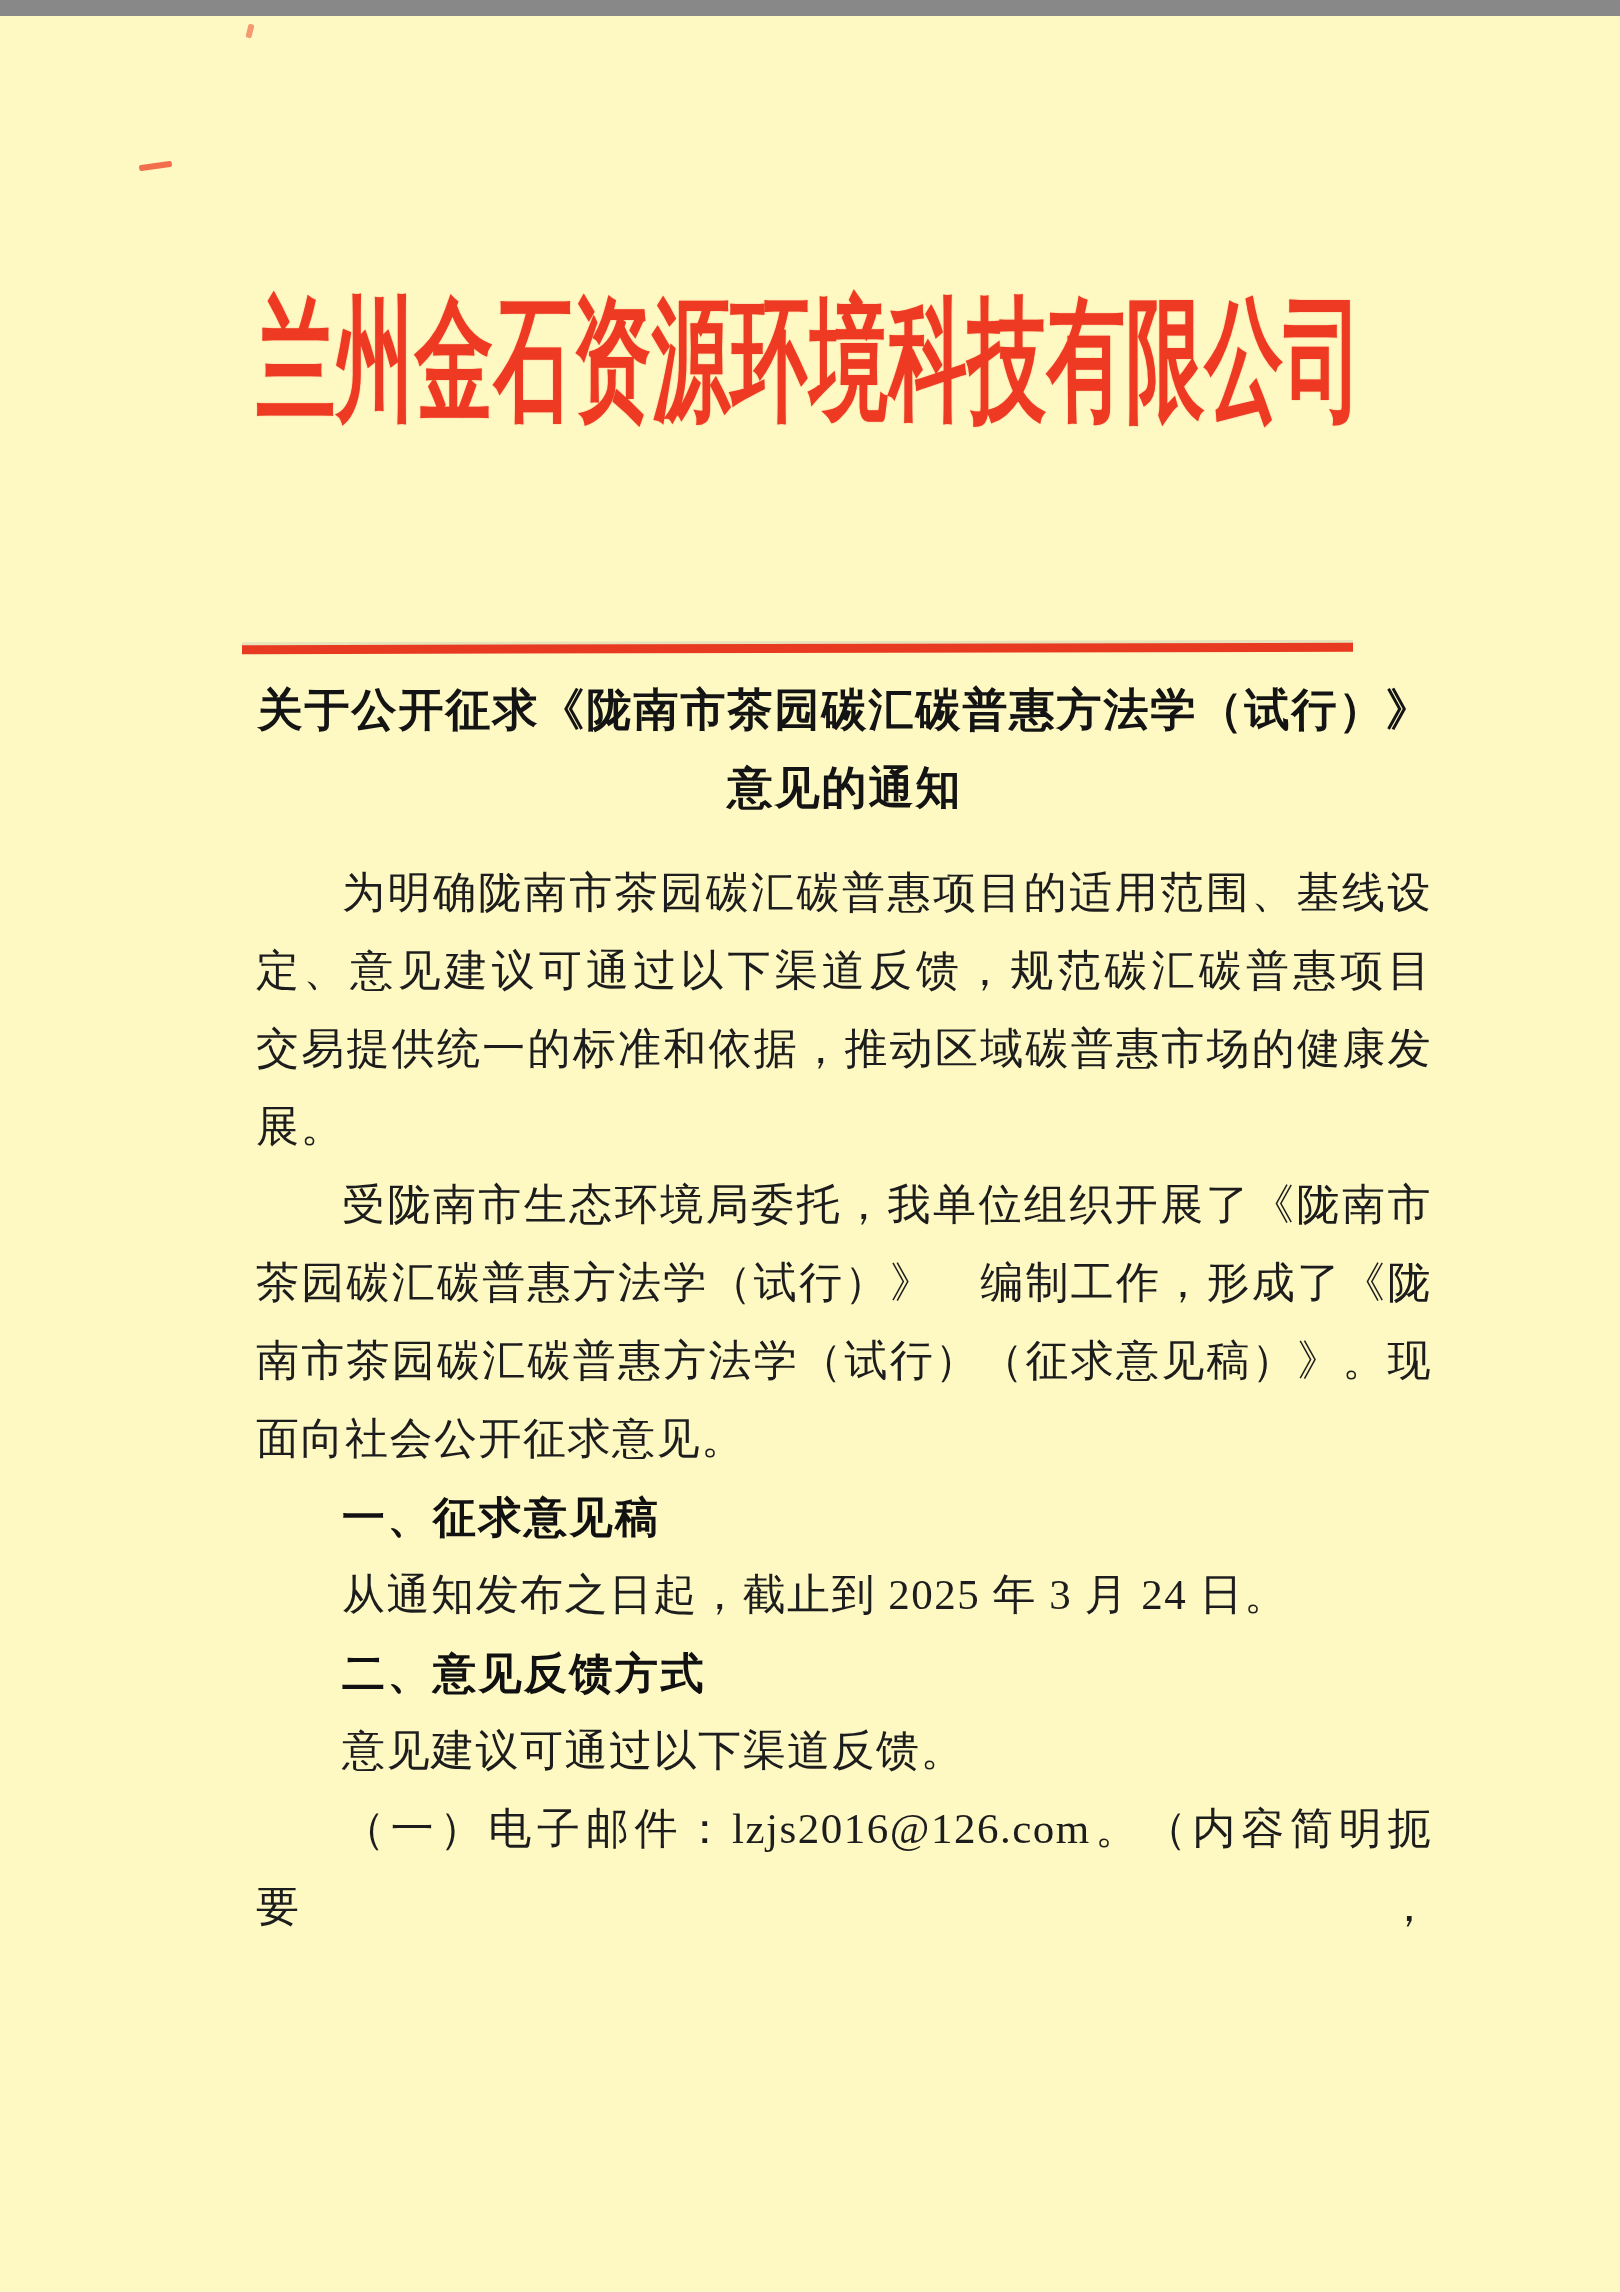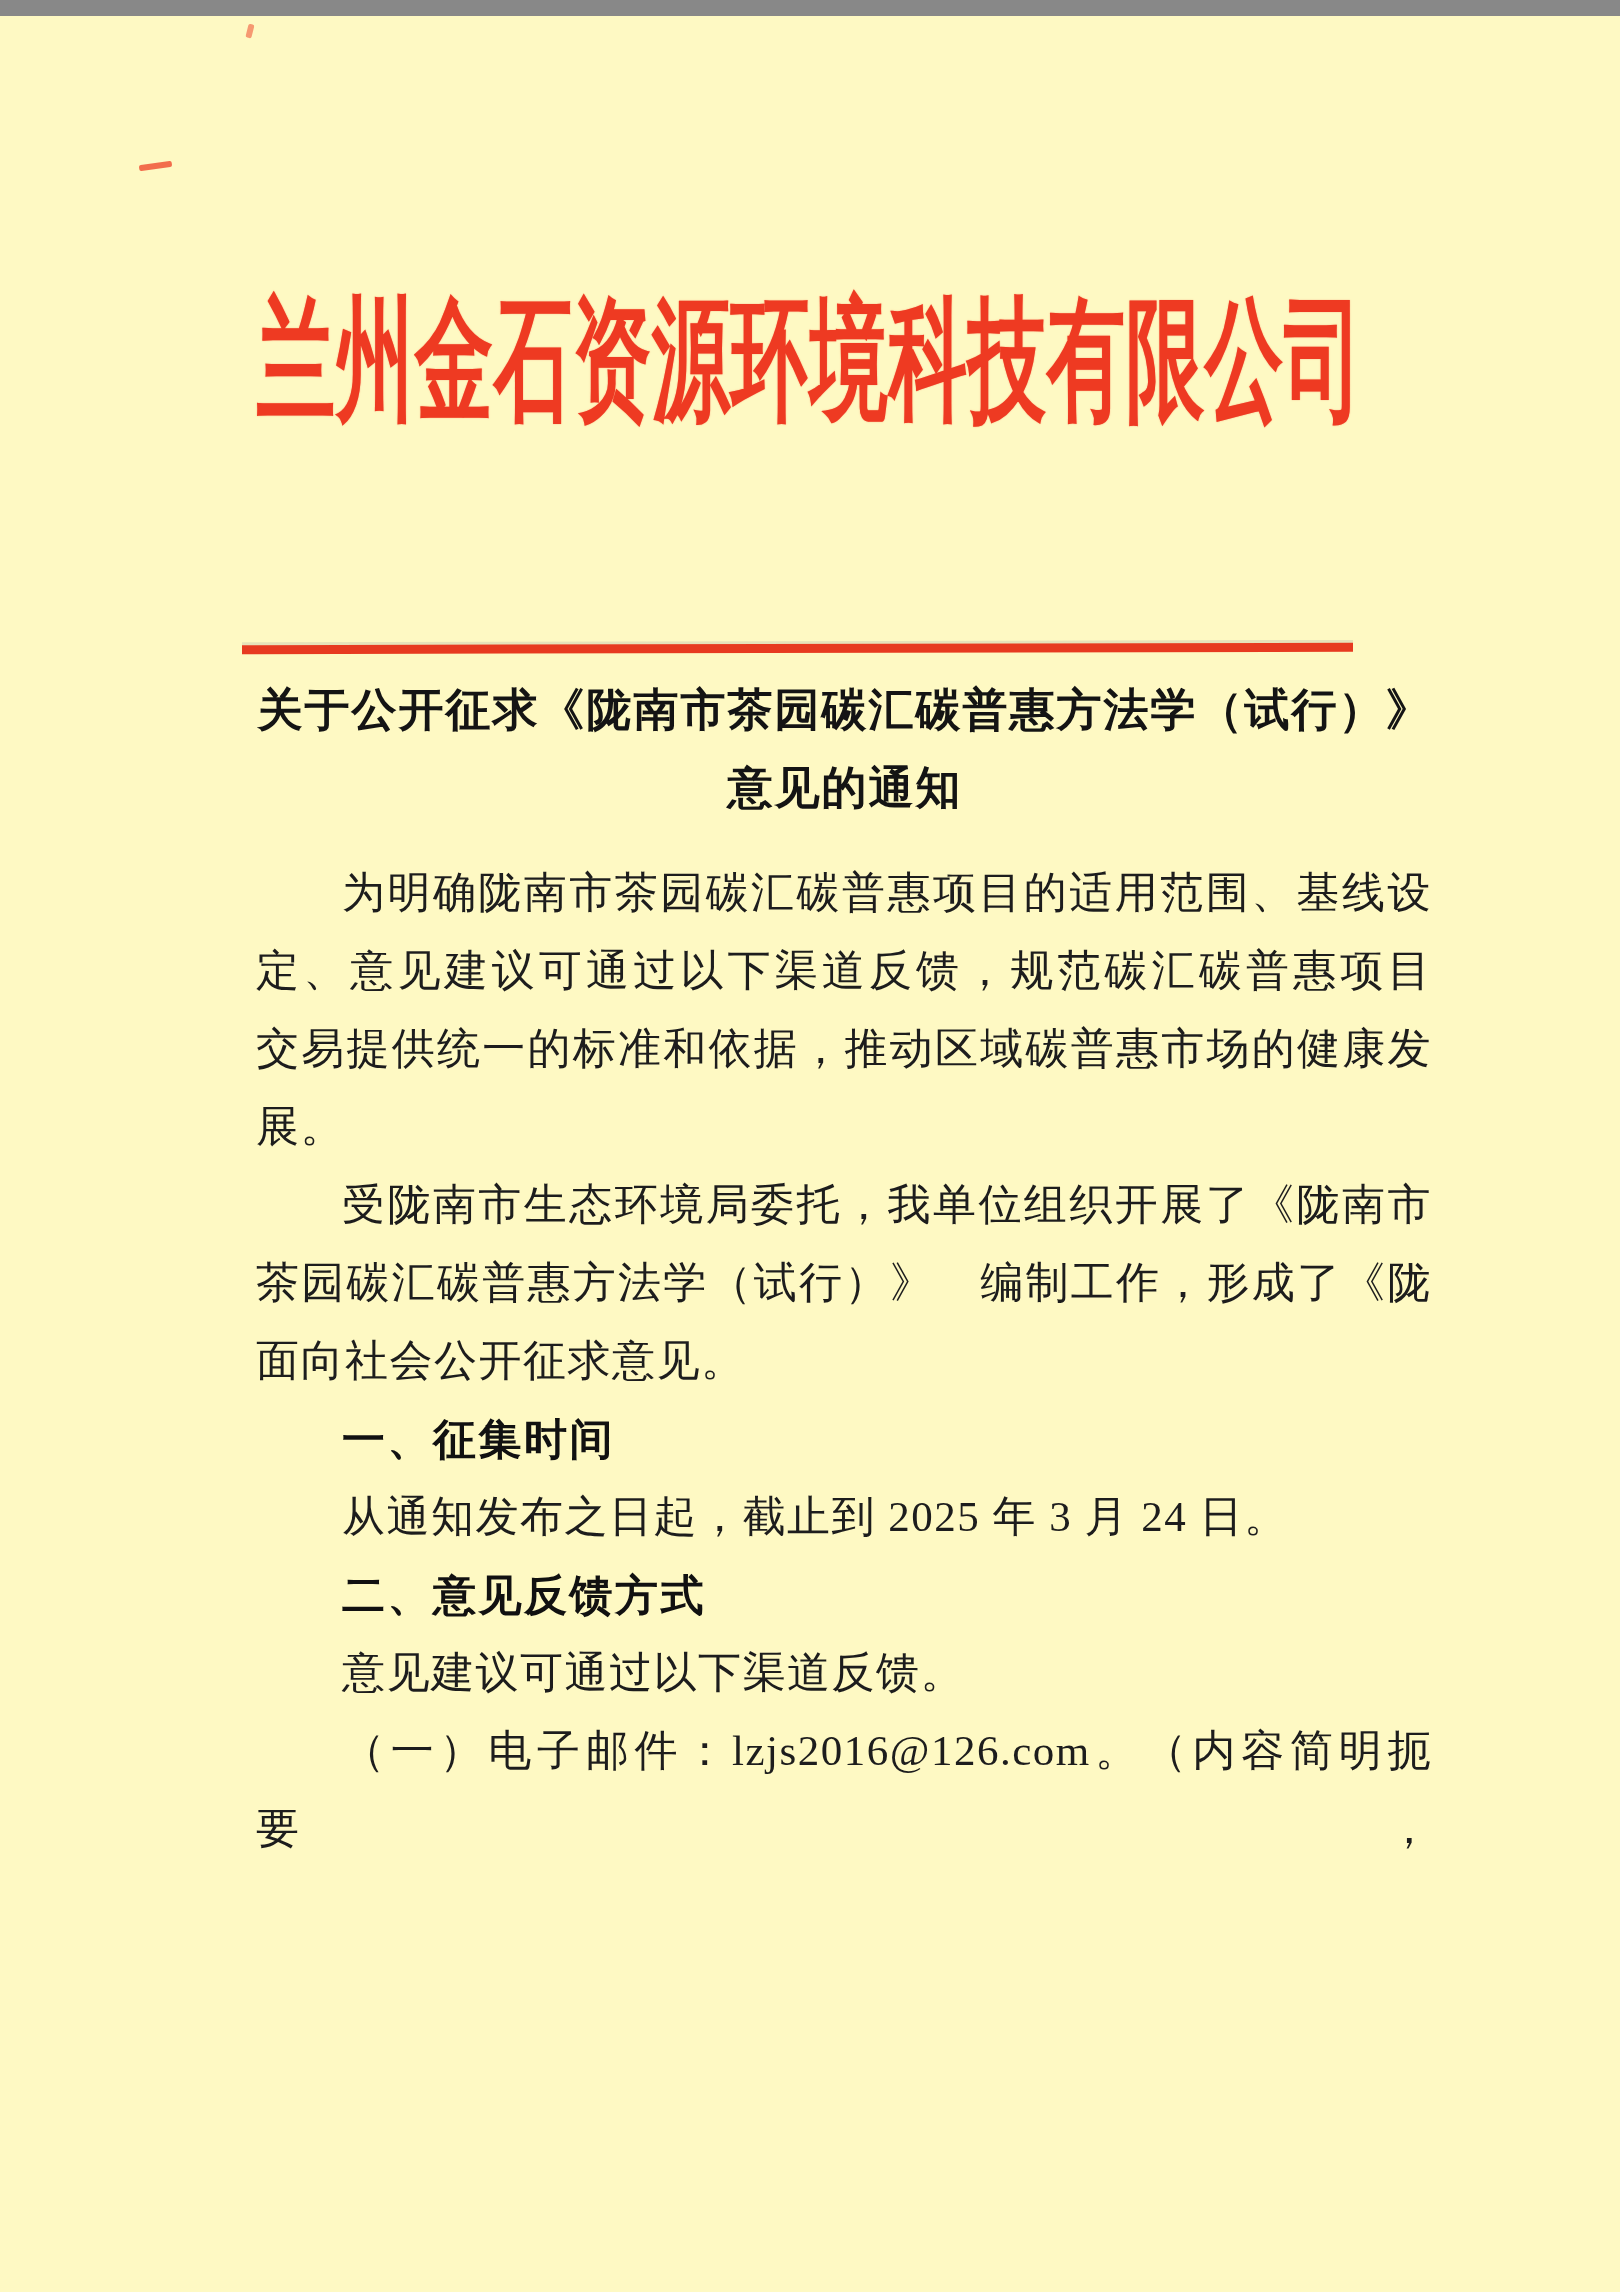--- a/index.html
+++ b/index.html
@@ -90,22 +90,23 @@
     <div>意见的通知</div>
   </div>
 
   <div class="body-block">
     <div class="line just indent">为明确陇南市茶园碳汇碳普惠项目的适用范围、基线设</div>
     <div class="line just">定、意见建议可通过以下渠道反馈，规范碳汇碳普惠项目</div>
     <div class="line just">交易提供统一的标准和依据，推动区域碳普惠市场的健康发</div>
     <div class="line">展。</div>
     <div class="line just indent">受陇南市生态环境局委托，我单位组织开展了《陇南市</div>
     <div class="line just">茶园碳汇碳普惠方法学（试行）》　编制工作，形成了《陇</div>
+    <div class="line just">南市茶园碳汇碳普惠方法学（试行）（征求意见稿）》。现</div>
     <div class="line">面向社会公开征求意见。</div>
-    <div class="line heading indent">一、征集时间</div>
+    <div class="line heading indent">一、征求意见稿</div>
     <div class="line indent">从通知发布之日起，截止到 2025 年 3 月 24 日。</div>
     <div class="line heading indent">二、意见反馈方式</div>
     <div class="line indent">意见建议可通过以下渠道反馈。</div>
     <div class="line just indent">（一）电子邮件：lzjs2016@126.com。（内容简明扼要，</div>
   </div>
 
 </div>
 
 
 </body></html>

